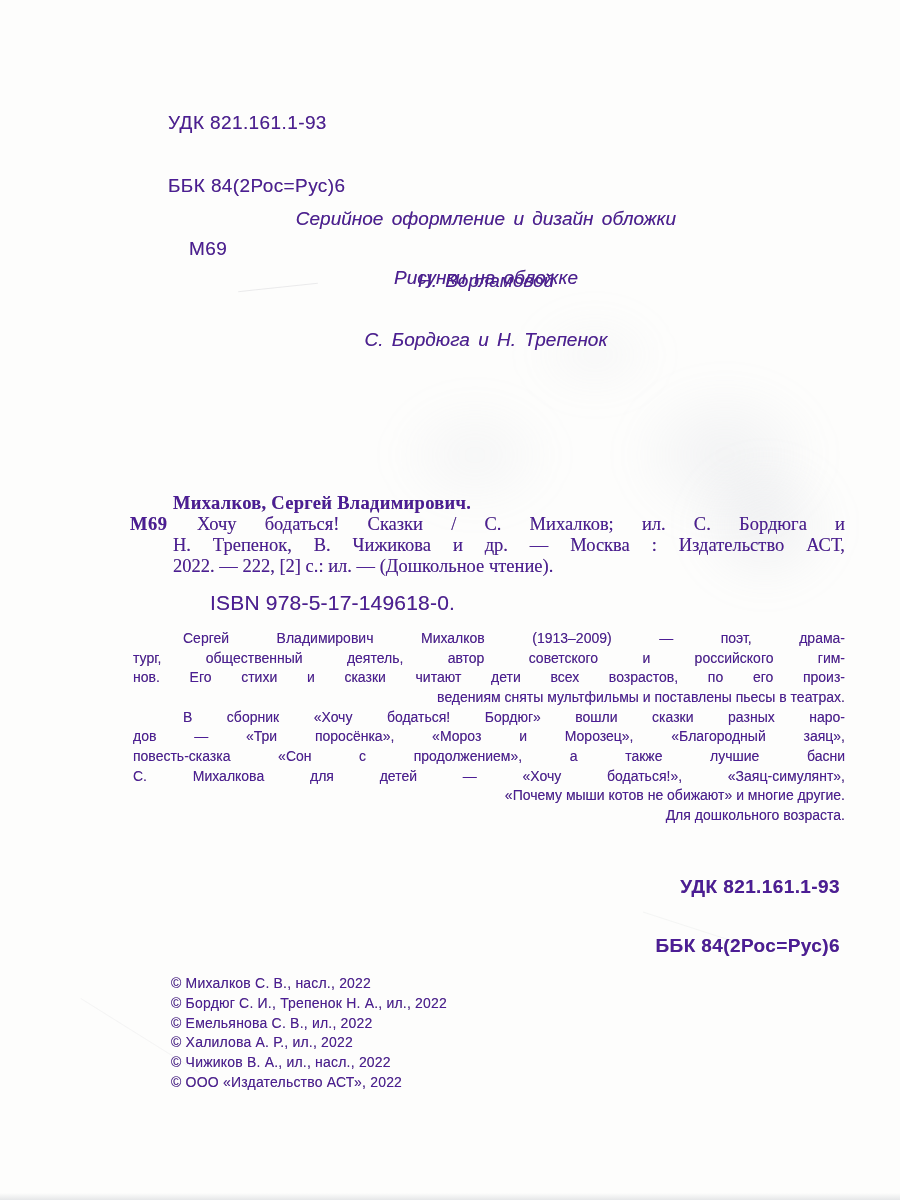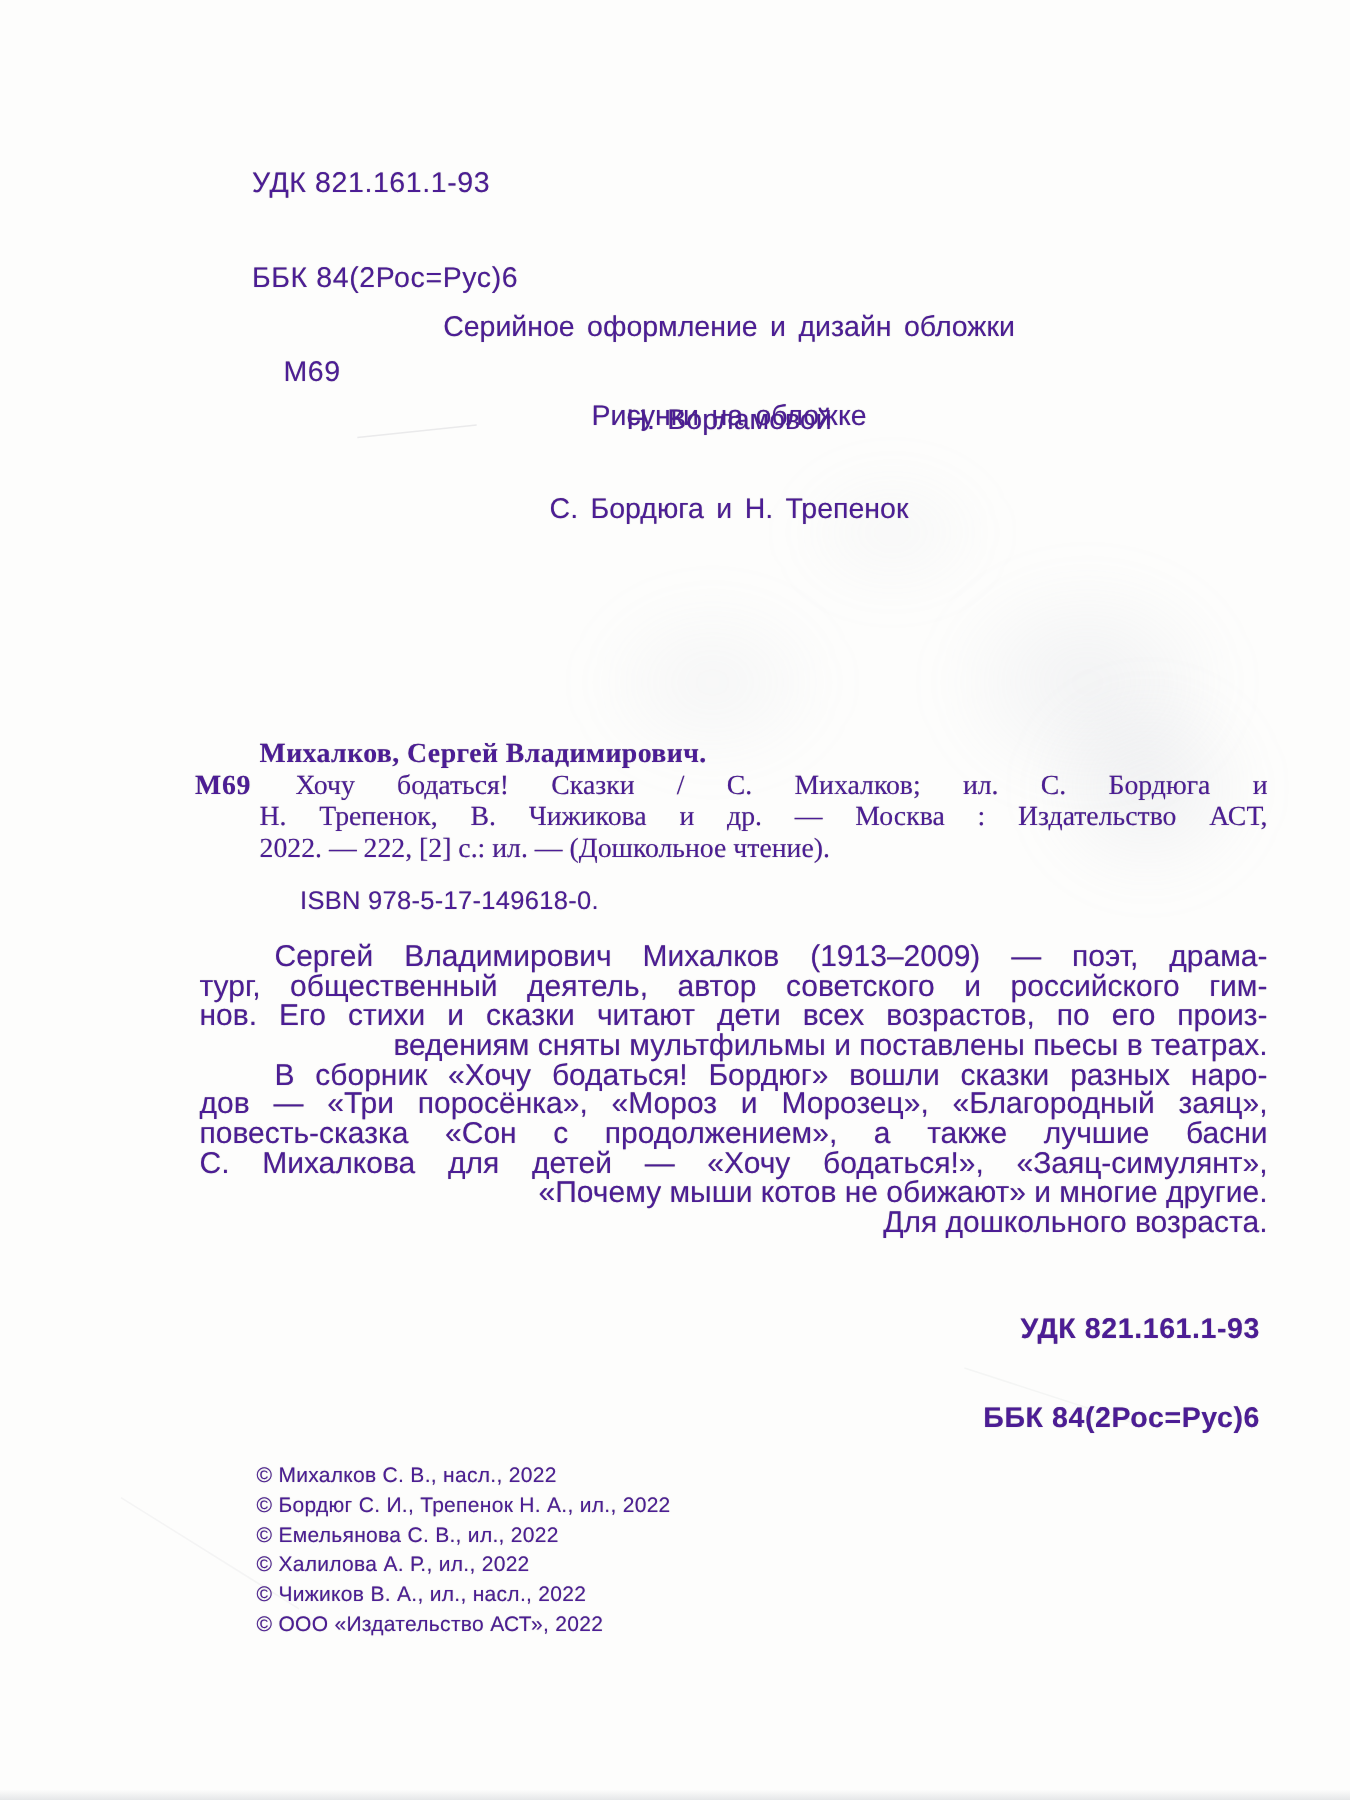--- a/index.html
+++ b/index.html
@@ -11,34 +11,34 @@
     font-family:"Liberation Sans", sans-serif;
     color:#4c1d95;
     -webkit-font-smoothing:antialiased;
   }
   .txt{position:absolute;white-space:pre;}
   .soft{text-shadow:0 0 0.6px rgba(70,70,70,0.55);}
   
   .top-codes{top:70px;left:168px;font-size:19px;line-height:21px;font-weight:500;letter-spacing:0.4px;}
   .top-codes .indent{padding-left:21px;}
   
-  .credits{left:130px;width:712px;text-align:center;font-size:19px;line-height:20.6px;word-spacing:3px;}
+  .credits{left:130px;width:712px;text-align:center;font-style:italic;font-size:19px;line-height:20.6px;word-spacing:3px;}
   .credits-design{top:168px;}
   .credits-art{top:227px;}
   
   .bib-line{position:absolute;font-size:18.5px;line-height:21px;white-space:nowrap;font-family:Liberation Serif, serif;}
   .bib-header{top:493px;left:173px;font-weight:700;letter-spacing:0.3px;}
   .bib-code{top:514px;left:130px;font-weight:700;letter-spacing:0.5px;}
   .jl{white-space:normal;text-align:justify;text-align-last:justify;}
   .bib-l1{top:514px;left:197px;width:648px;}
   .bib-l2{top:535px;left:173px;width:672px;}
   .bib-l3{top:556px;left:173px;}
-  .isbn{top:591px;left:200px;font-size:17px;letter-spacing:0.2px;}
+  .isbn{top:591px;left:210px;font-size:21px;letter-spacing:0.2px;}
   
-  .annotation{position:absolute;top:629px;left:133px;width:712px;font-size:20px;}
+  .annotation{position:absolute;top:629px;left:133px;width:712px;font-size:14px;}
   .annotation .ln{line-height:19.65px;text-align:right;}
   .annotation .ln.jl{text-align:justify;text-align-last:justify;}
   .annotation .ind{text-indent:50px;}
   
   .bottom-codes{top:838px;right:60px;text-align:right;font-weight:700;font-size:19px;line-height:19.5px;letter-spacing:0.4px;}
   
   .copyrights{position:absolute;top:974px;left:171px;font-size:14px;line-height:19.8px;letter-spacing:0.2px;}
   
   .blob{position:absolute;border-radius:50%;filter:blur(16px);pointer-events:none;}
   .b1{left:590px;top:350px;width:270px;height:210px;background:radial-gradient(closest-side,rgba(173,178,194,0.14),rgba(173,178,194,0) 75%);}

